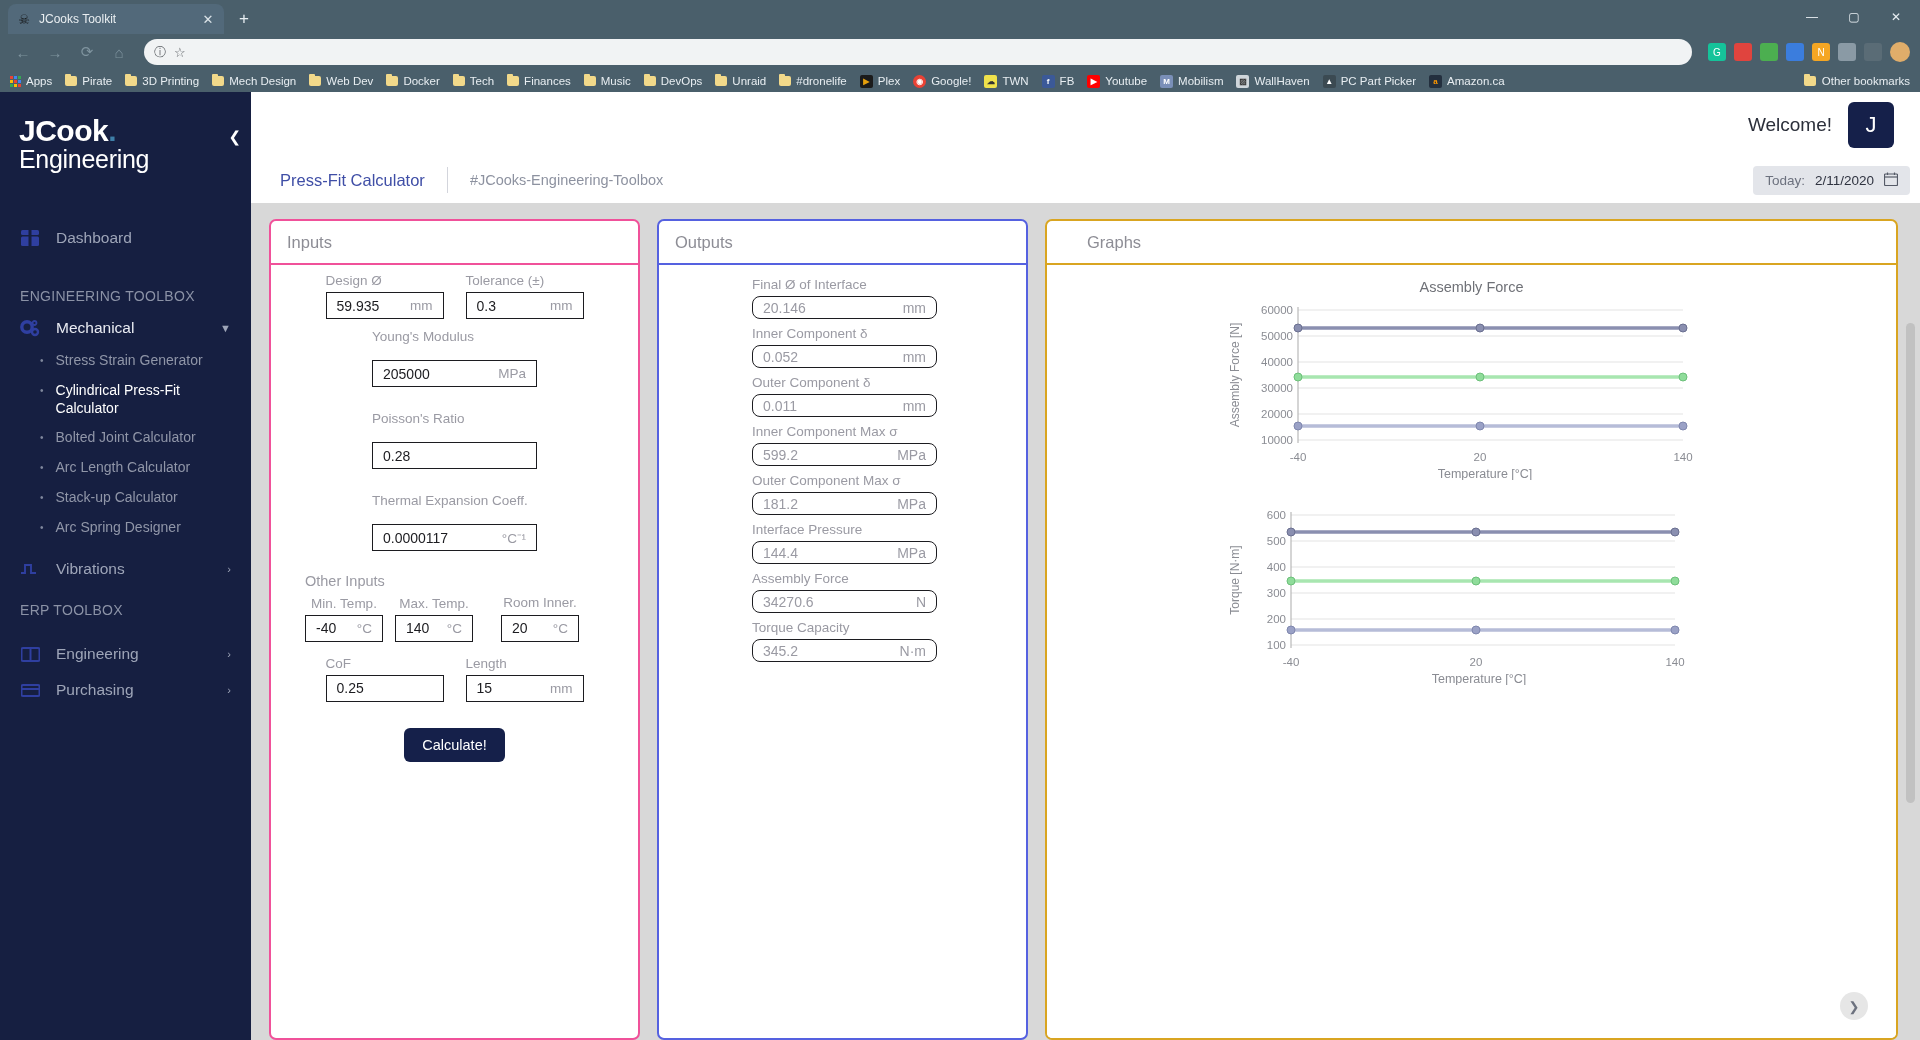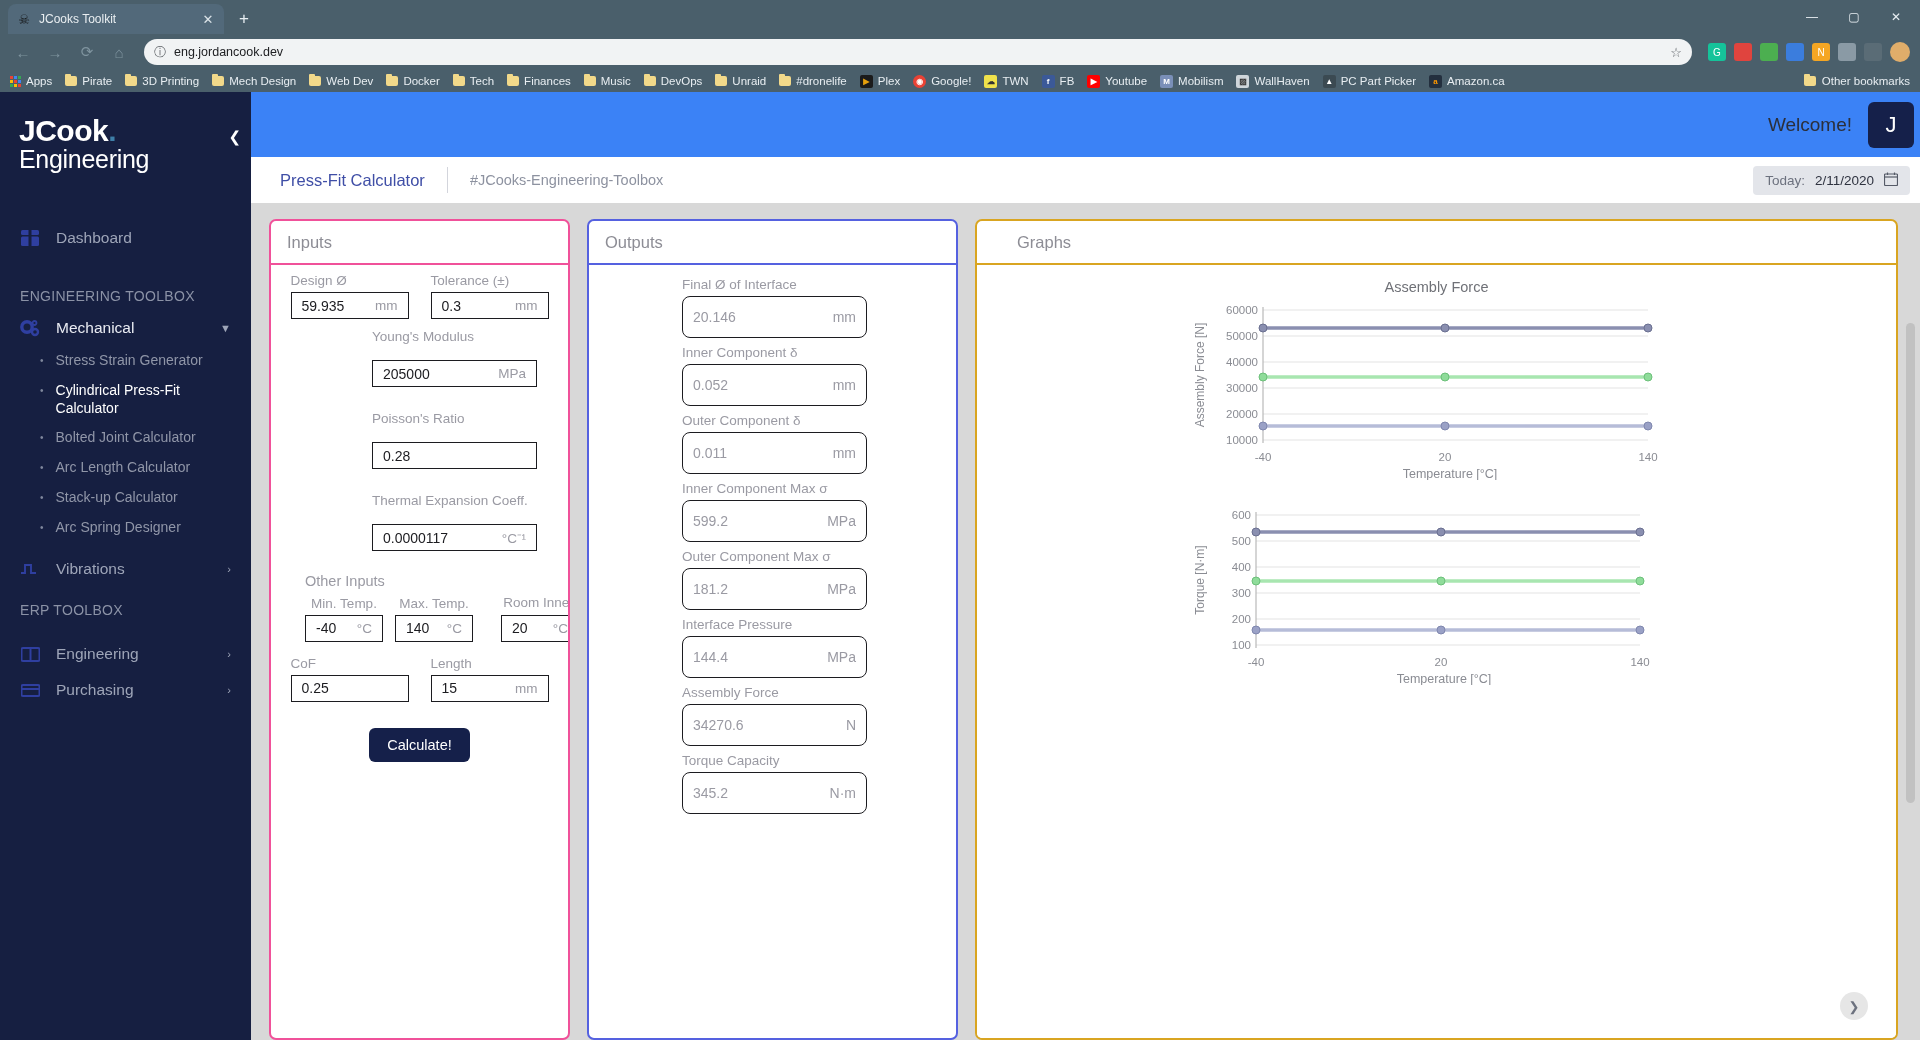--- a/index.html
+++ b/index.html
@@ -73,21 +73,21 @@
   .side-item.active-group { color: #e9ebf2; }
   .side-item .chev { margin-left: auto; color: #9ea5b8; font-size: 11px; }
   .side-head { font-size: 14px; color: #8b92a6; padding: 6px 20px; letter-spacing: 0.3px; margin-top: 26px; }
   .sub-list { padding-left: 40px; }
   .sub-item { display: flex; gap: 12px; font-size: 14px; color: #9096a8; padding: 6px 0 6px 0; line-height: 1.25; max-width: 170px; }
   .sub-item .bullet { color: #7f879c; font-size: 10px; line-height: 18px; }
   .sub-item.active { color: #ffffff; }
 
   
   .main { flex: 1; display: flex; flex-direction: column; background: #d8d8d8; position: relative; }
-  .topbar { height: 65px; background: #3b82f6; display: flex; align-items: center; justify-content: flex-end; padding-right: 6px; gap: 16px; }
+  .topbar { height: 65px; background: #ffffff; display: flex; align-items: center; justify-content: flex-end; padding-right: 26px; gap: 16px; }
   .welcome { font-size: 19px; color: #2b2f3a; }
   .avatar-big {
     width: 46px; height: 46px; border-radius: 6px; background: #15204a; color: #fff;
     display: flex; align-items: center; justify-content: center; font-size: 22px;
   }
   .subbar { height: 46px; background: #fff; display: flex; align-items: center; padding-left: 29px; gap: 0; }
   .tab-main { font-size: 16.5px; color: #3f4ea6; padding-right: 22px; }
   .divider-v { width: 1px; height: 26px; background: #d3d5dc; }
   .tag { font-size: 14.5px; color: #8d92a0; padding-left: 22px; }
   .datechip {
@@ -96,21 +96,21 @@
   }
   .datechip .dlabel { color: #6c717e; }
   .datechip .dval { color: #2f3340; }
 
   .content { flex: 1; display: flex; gap: 17px; padding: 16px 22px 0 18px; overflow: hidden; position: relative; }
 
   .card { background: #fff; border-radius: 7px; border: 2px solid; display: flex; flex-direction: column; overflow: hidden; }
   .card-head { height: 44px; display: flex; align-items: center; padding: 0 16px; font-size: 16.5px; color: #8d8d95; border-bottom: 2px solid; }
   .card-body { flex: 1; overflow: hidden; position: relative; }
 
-  .card-inputs  { width: 301px; border-color: #f0519a; }
+  .card-inputs  { width: 371px; border-color: #f0519a; }
   .card-inputs .card-head { border-bottom-color: #f0519a; }
   .card-outputs { width: 371px; border-color: #5561e0; }
   .card-outputs .card-head { border-bottom-color: #5561e0; }
   .card-graphs  { flex: 1; border-color: #d9a521; }
   .card-graphs .card-head { border-bottom-color: #d9a521; padding-left: 40px; }
 
   
   .in-body { padding: 0 16px; }
   .frow { display: flex; gap: 22px; margin-top: 8px; justify-content: center; }
   .fgroup { display: flex; flex-direction: column; }
@@ -129,21 +129,21 @@
   .calc-btn {
     margin: 26px auto 0 auto; background: #15204a; color: #fff; border-radius: 6px;
     padding: 9px 18px; font-size: 14.5px; display: block; width: fit-content; border: none;
   }
 
   
   .out-body { padding: 12px 0 0 0; }
   .out-row { display: flex; flex-direction: column; align-items: flex-start; margin-left: 93px; margin-bottom: 7px; }
   .out-label { font-size: 13.5px; color: #9a9aa3; margin-bottom: 4px; }
   .out-box {
-    width: 185px; height: 42px; border: 1px solid #1c1c20; border-radius: 8px;
+    width: 185px; height: 23px; border: 1px solid #1c1c20; border-radius: 8px;
     display: flex; align-items: center; padding: 0 10px; font-size: 14px; color: #9a9aa3;
   }
   .out-box .unit { margin-left: auto; color: #9a9aa3; }
 
   
   .graphs-body { background: #fff; padding: 4px 0 0 0; height: 100%; position: relative; }
   .chart-wrap { position: relative; }
   .chart-title { text-align: center; font-size: 14.5px; color: #6f7177; margin-top: 10px; }
 
   svg text { font-family: "Liberation Sans", sans-serif; fill: #8a8c93; }
@@ -182,21 +182,20 @@
     </div>
   </div>
 
   <div class="omnibar">
     <div class="navbtn">←</div>
     <div class="navbtn">→</div>
     <div class="navbtn">⟳</div>
     <div class="navbtn">⌂</div>
     <div class="urlbox">
       <span class="info">ⓘ</span>
-      <span class="url-text">eng.jordancook.dev</span>
       <span class="star">☆</span>
     </div>
     <div class="ext-icons">
       <span class="ext" style="background:#15c39a">G</span>
       <span class="ext" style="background:#e0443e"></span>
       <span class="ext" style="background:#4caf50"></span>
       <span class="ext" style="background:#3b7ddd"></span>
       <span class="ext" style="background:#f5a623">N</span>
       <span class="ext" style="background:#8a9aa5"></span>
       <span class="ext" style="background:#5a6c76"></span>

